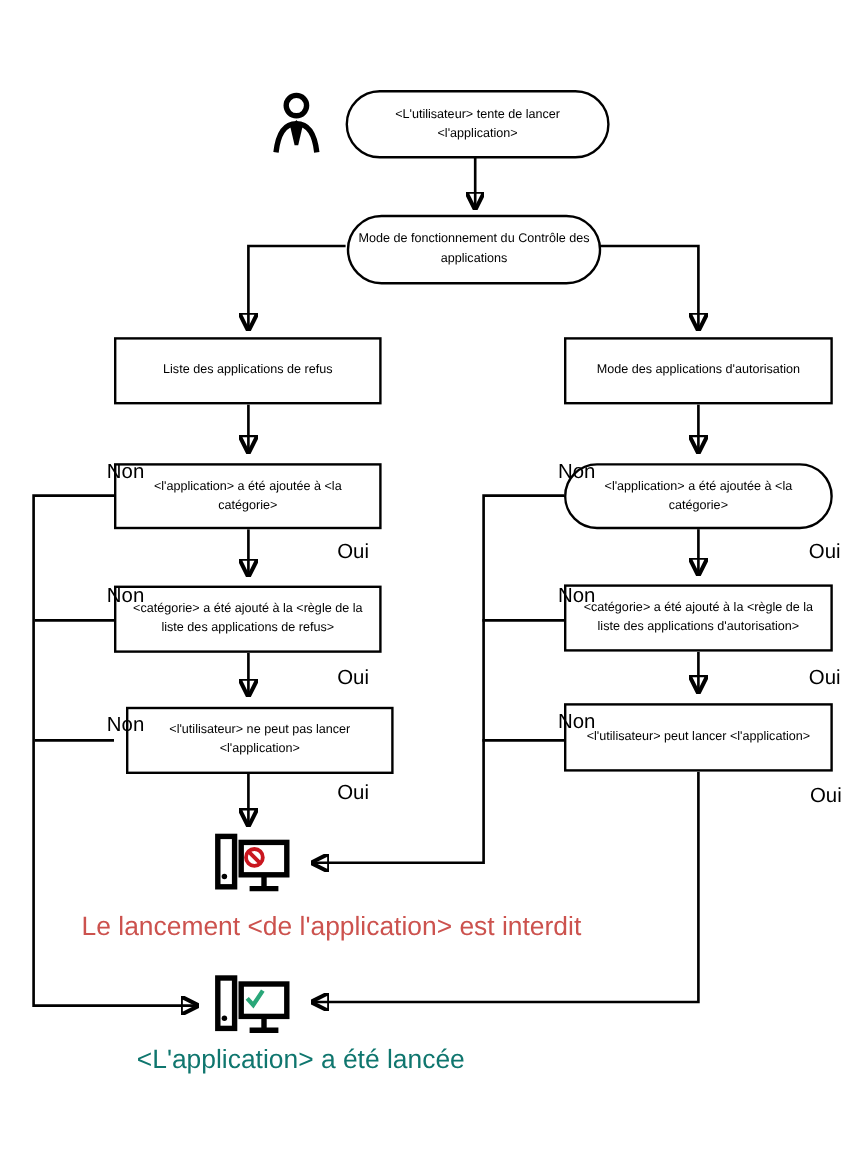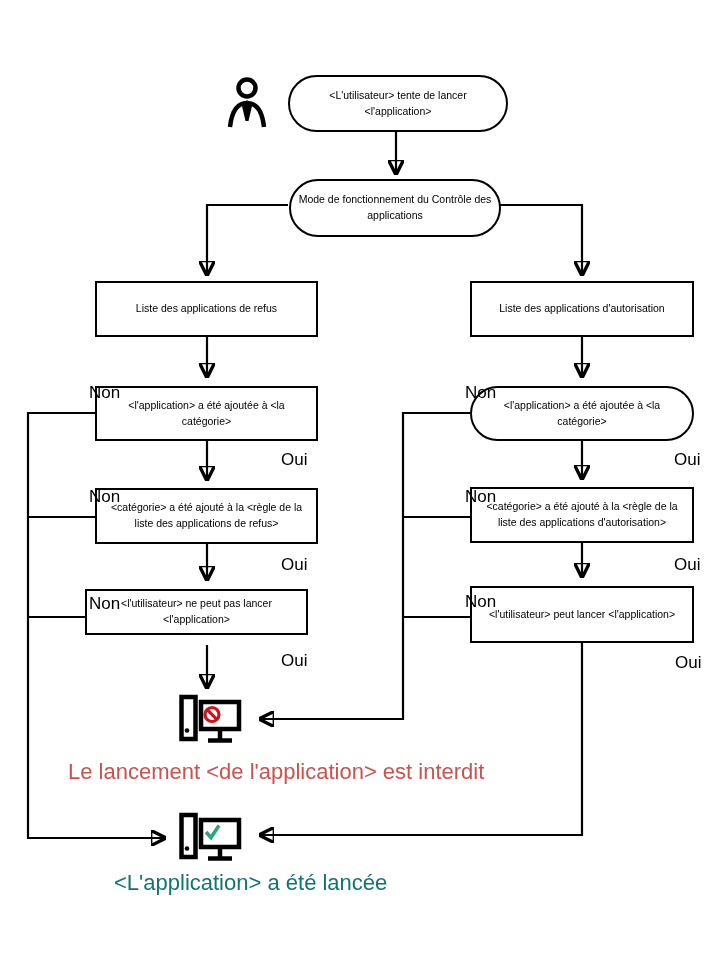--- a/index.html
+++ b/index.html
@@ -65,40 +65,40 @@
 
   <div class="node stadium" style="left:289px; top:179px; width:212px; height:58px; padding:12px 4px;">
     <span>Mode de fonctionnement du Contrôle des applications</span>
   </div>
 
   <div class="node" style="left:95px; top:281px; width:223px; height:56px;">
     <span>Liste des applications de refus</span>
   </div>
 
   <div class="node" style="left:470px; top:281px; width:224px; height:56px;">
-    <span>Liste des applications d'autorisation</span>
+    <span>Mode des applications d'autorisation</span>
   </div>
 
   <div class="node" style="left:95px; top:386px; width:223px; height:55px;">
     <span>&lt;l'application&gt; a été ajoutée à &lt;la catégorie&gt;</span>
   </div>
 
   <div class="node stadium" style="left:470px; top:386px; width:224px; height:55px;">
     <span>&lt;l'application&gt; a été ajoutée à &lt;la catégorie&gt;</span>
   </div>
 
   <div class="node" style="left:95px; top:488px; width:223px; height:56px;">
     <span>&lt;catégorie&gt; a été ajouté à la &lt;règle de la liste des applications de refus&gt;</span>
   </div>
 
   <div class="node" style="left:470px; top:487px; width:224px; height:56px;">
     <span>&lt;catégorie&gt; a été ajouté à la &lt;règle de la liste des applications d'autorisation&gt;</span>
   </div>
 
-  <div class="node" style="left:85px; top:589px; width:223px; height:46px;">
+  <div class="node" style="left:105px; top:589px; width:223px; height:56px;">
     <span>&lt;l'utilisateur&gt; ne peut pas lancer &lt;l'application&gt;</span>
   </div>
 
   <div class="node nowrap" style="left:470px; top:586px; width:224px; height:57px; padding:0 4px;text-align:center;">
     <span>&lt;l'utilisateur&gt; peut lancer &lt;l'application&gt;</span>
   </div>
 
   <div class="lbl" style="left:44px; top:383px;">Non</div>
   <div class="lbl" style="left:44px; top:487px;">Non</div>
   <div class="lbl" style="left:44px; top:594px;">Non</div>

